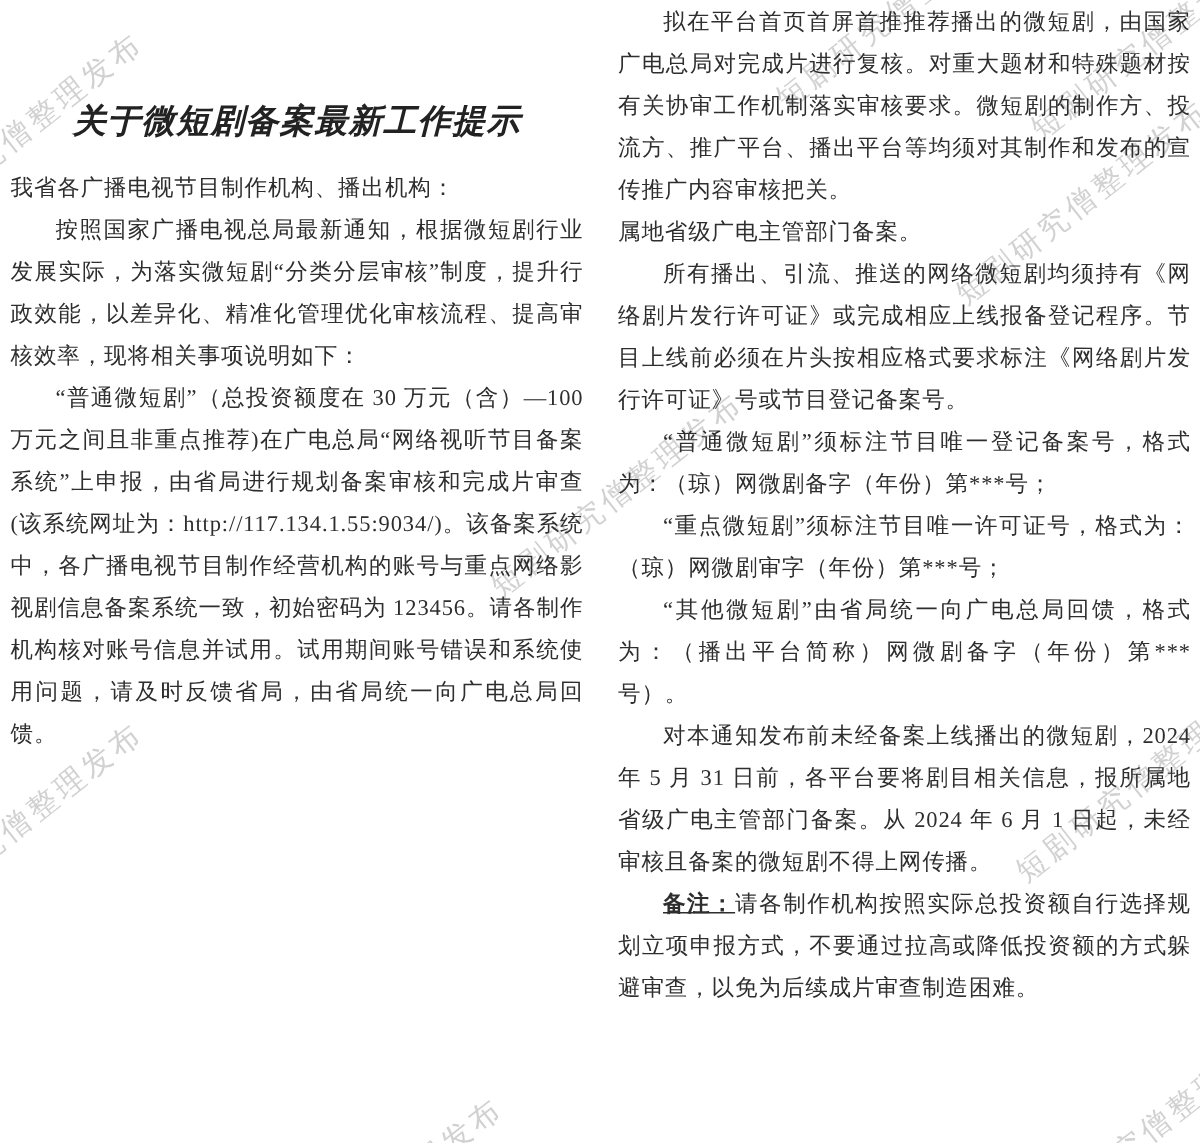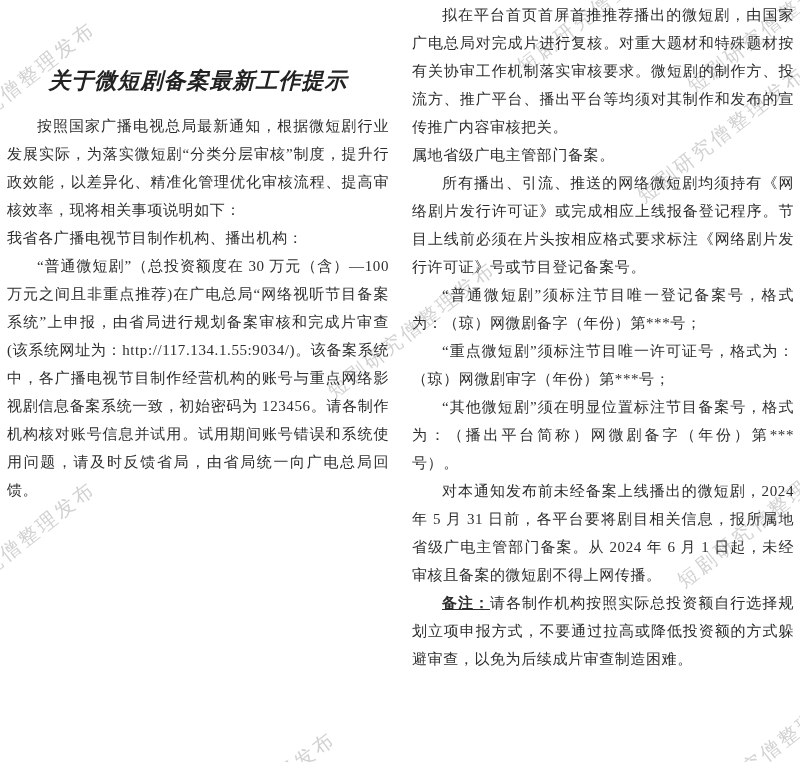--- a/index.html
+++ b/index.html
@@ -71,30 +71,30 @@
 <span class="wm wm4" style="color: rgb(198, 198, 198);">短剧研究僧整理发布</span>
 <span class="wm wm5" style="color: rgb(198, 198, 198);">短剧研究僧整理发布</span>
 <span class="wm wm6" style="color: rgb(198, 198, 198);">短剧研究僧整理发布</span>
 <span class="wm wm7" style="color: rgb(198, 198, 198);">短剧研究僧整理发布</span>
 <span class="wm wm8" style="color: rgb(198, 198, 198);">短剧研究僧整理发布</span>
 <span class="wm wm9" style="color: rgb(198, 198, 198);">短剧研究僧整理发布</span>
 
 <div class="col col-left">
   <h1 class="doc-title">关于微短剧备案最新工作提示</h1>
   <div>
+      <p class="para">我省各广播电视节目制作机构、播出机构：</p>
       <p class="para indent">按照国家广播电视总局最新通知，根据微短剧行业发展实际，为落实微短剧“分类分层审核”制度，提升行政效能，以差异化、精准化管理优化审核流程、提高审核效率，现将相关事项说明如下：</p>
-      <p class="para">我省各广播电视节目制作机构、播出机构：</p>
       <p class="para indent">“普通微短剧”（总投资额度在 30 万元（含）—100 万元之间且非重点推荐)在广电总局“网络视听节目备案系统”上申报，由省局进行规划备案审核和完成片审查(该系统网址为：http://117.134.1.55:9034/)。该备案系统中，各广播电视节目制作经营机构的账号与重点网络影视剧信息备案系统一致，初始密码为 123456。请各制作机构核对账号信息并试用。试用期间账号错误和系统使用问题，请及时反馈省局，由省局统一向广电总局回馈。</p>
     </div>
 </div>
 
 <div class="col col-right">
   <div>
       <p class="para indent">拟在平台首页首屏首推推荐播出的微短剧，由国家广电总局对完成片进行复核。对重大题材和特殊题材按有关协审工作机制落实审核要求。微短剧的制作方、投流方、推广平台、播出平台等均须对其制作和发布的宣传推广内容审核把关。</p>
       <p class="para">属地省级广电主管部门备案。</p>
       <p class="para indent">所有播出、引流、推送的网络微短剧均须持有《网络剧片发行许可证》或完成相应上线报备登记程序。节目上线前必须在片头按相应格式要求标注《网络剧片发行许可证》号或节目登记备案号。</p>
       <p class="para indent">“普通微短剧”须标注节目唯一登记备案号，格式为：（琼）网微剧备字（年份）第***号；</p>
       <p class="para indent">“重点微短剧”须标注节目唯一许可证号，格式为：（琼）网微剧审字（年份）第***号；</p>
-      <p class="para indent">“其他微短剧”须在明显位置标注节目备案号，格式为：（播出平台简称）网微剧备字（年份）第***号）。</p>
+      <p class="para indent">“其他微短剧”由省局统一向广电总局回馈，格式为：（播出平台简称）网微剧备字（年份）第***号）。</p>
       <p class="para indent">对本通知发布前未经备案上线播出的微短剧，2024 年 5 月 31 日前，各平台要将剧目相关信息，报所属地省级广电主管部门备案。从 2024 年 6 月 1 日起，未经审核且备案的微短剧不得上网传播。</p>
       <p class="para indent"><b>备注：</b>请各制作机构按照实际总投资额自行选择规划立项申报方式，不要通过拉高或降低投资额的方式躲避审查，以免为后续成片审查制造困难。</p>
     </div>
 </div>
 
 </body></html>

